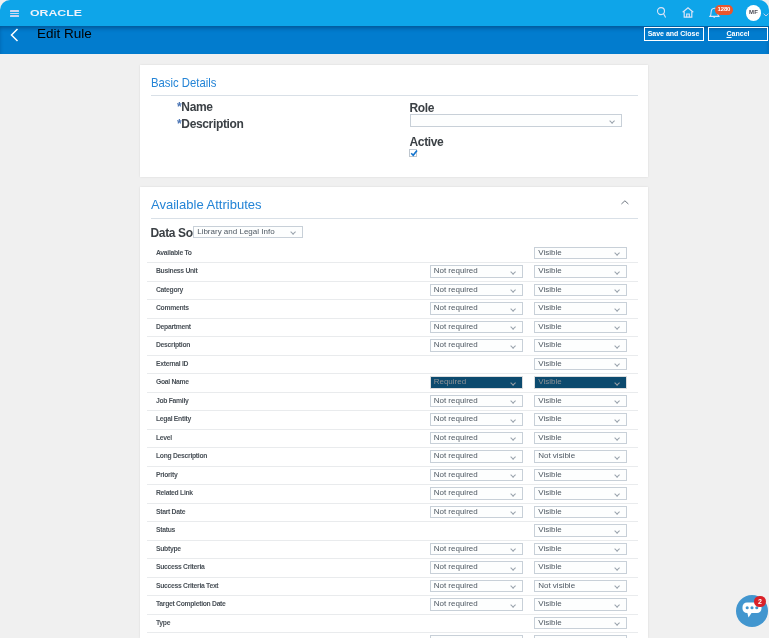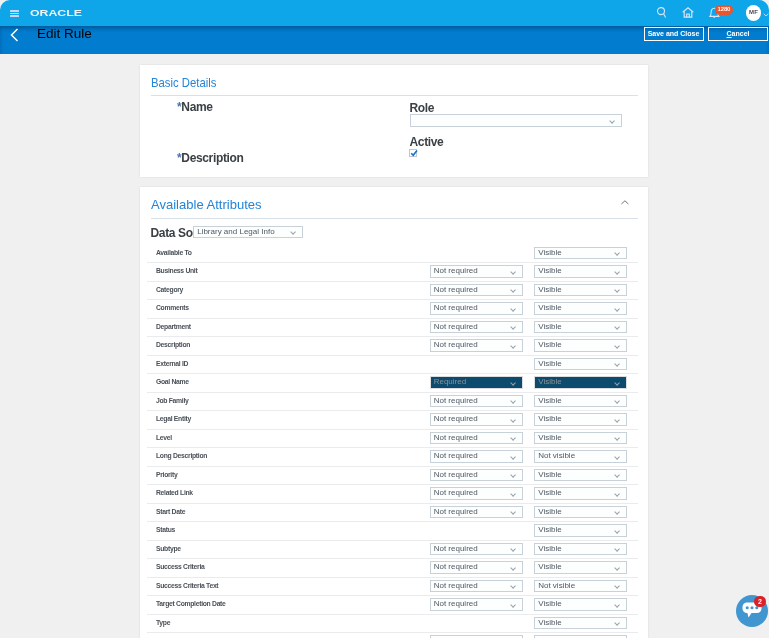--- a/index.html
+++ b/index.html
@@ -68,21 +68,21 @@
 </div>
 
 <div class="card" id="card1" style="top:65px;height:111.5px">
   <svg class="abs" style="left:11.4px;top:12px" width="75" height="13" viewBox="0 0 75 13">
       <text x="0" y="9.6" textLength="65.4" lengthAdjust="spacingAndGlyphs" font-family="Liberation Sans" font-size="13" fill="#2484d6">Basic Details</text>
     </svg>
   <div class="hline" style="left:11.2px;top:30.2px;width:486.5px"></div>
   <div class="flab" style="left:37px;top:37.5px"><span class="st">*</span>Name</div>
   <div class="flab" style="left:269.5px;top:38.5px">Role</div>
   <div class="sel" style="left:269.5px;top:49px;width:212px">&nbsp;</div>
-  <div class="flab" style="left:37px;top:89px"><span class="st">*</span>Description</div>
+  <div class="flab" style="left:37px;top:55px"><span class="st">*</span>Description</div>
   <div class="flab" style="left:269.5px;top:73px">Active</div>
   <div class="abs" style="left:269px;top:84px;width:8px;height:8px;border:1px solid #bfc7cf;background:#fff">
     <svg style="position:absolute;left:0px;top:-1px" width="8" height="8" viewBox="0 0 8 8" fill="none" stroke="#1173cf" stroke-width="1.6">
         <path d="M1.2 4.2 L3.2 6.2 L7 1.4"></path>
       </svg>
   </div>
 </div>
 
 <div class="card" id="card2" style="top:187px;height:451px;overflow:hidden">
   <svg class="abs" style="left:11.3px;top:11.7px" width="120" height="13" viewBox="0 0 120 13">

